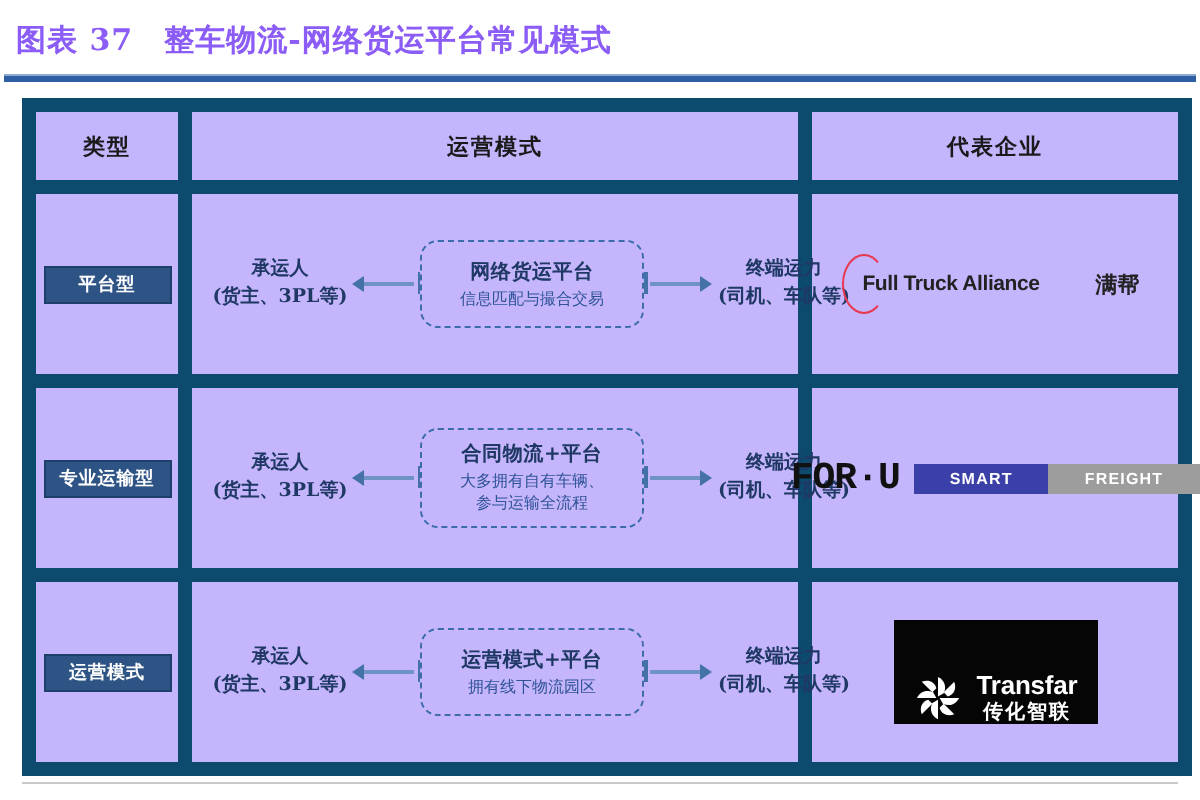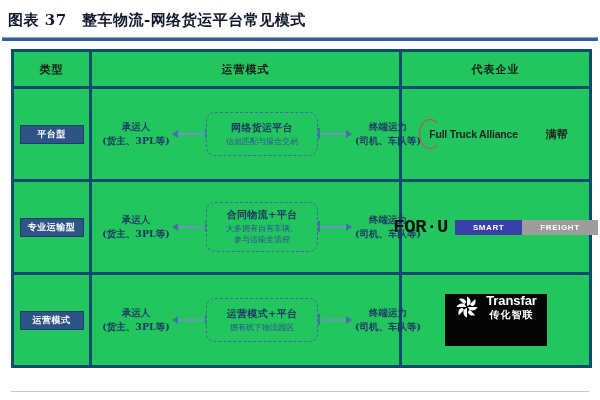--- a/index.html
+++ b/index.html
@@ -23,21 +23,21 @@
     height: 40px;
     box-sizing: border-box;
     padding-left: 8px;
     display: flex;
     align-items: center;
   }
   .title-text {
     font-family: "DejaVu Serif", "Liberation Serif", serif;
     font-weight: bold;
     font-size: 15px;
-    color: #0f172a;
+    color: #8b5cf6;
     letter-spacing: 0.5px;
     white-space: nowrap;
     text-align: right;
   }
   .title-rule {
     position: absolute;
     left: 2px; top: 37px;
     width: 596px;
     height: 3px;
     background: #2e5fa3;
@@ -47,25 +47,25 @@
   
   .table {
     position: absolute;
     left: 11px;
     top: 49px;
     width: 578px;
     border-collapse: collapse;
     table-layout: fixed;
   }
   .table td, .table th {
-    border: 3px solid #0c4a6e;
+    border: 7px solid #0c4a6e;
     padding: 0;
     vertical-align: middle;
     text-align: center;
-    background: #22c55e;
+    background: #c4b5fd;
   }
   .col-type    { width: 78px; }
   .col-model   { width: 310px; }
   .col-company { width: 190px; }
 
   .hdr {
     height: 34px;
     font-family: "DejaVu Serif", "Liberation Serif", serif;
     font-weight: bold;
     font-size: 11px;
@@ -245,21 +245,21 @@
     font-size: 8px;
     color: #ffffff;
     letter-spacing: 0.6px;
   }
   .foru .tag .smart   { background: #3b3fa8; }
   .foru .tag .freight { background: #9d9d9d; }
 
   
   .transfar {
     display: inline-flex;
-    align-items: flex-start;
+    align-items: flex-end;
     justify-content: center;
     background: #050505;
     width: 102px;
     height: 52px;
     gap: 6px;
   }
   .transfar .petals { width: 26px; height: 26px; flex: 0 0 auto; }
   .transfar .txt { display: flex; flex-direction: column; line-height: 1; }
   .transfar .en {
     font-family: "Liberation Sans", sans-serif;

